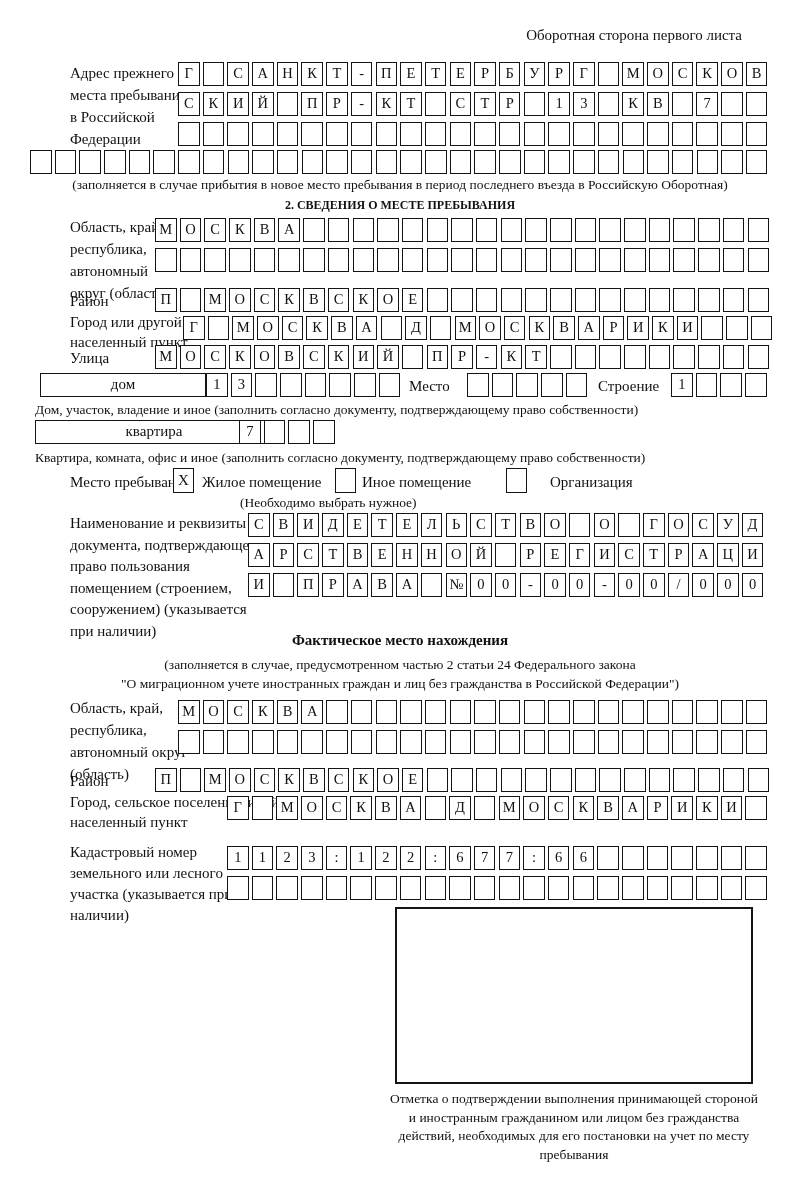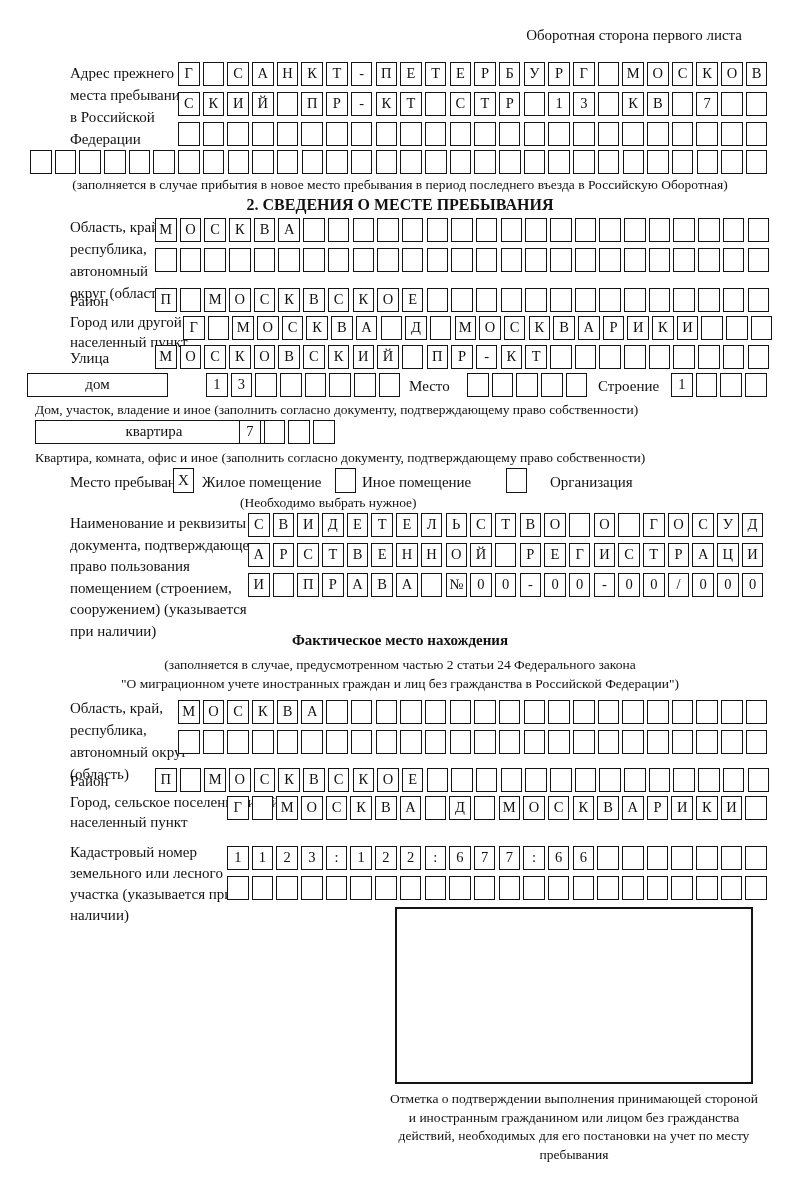--- a/index.html
+++ b/index.html
@@ -143,21 +143,21 @@
       <span class="cell"></span>
       <span class="cell"></span>
       <span class="cell"></span>
       <span class="cell"></span>
       <span class="cell"></span>
       <span class="cell"></span>
       <span class="cell"></span>
     </div>
   <div class="abs note center" style="top:177px;">(заполняется в случае прибытия в новое место пребывания в период последнего въезда в Российскую Оборотная)</div>
 
-  <div class="abs lbl bold center" style="top:194px;font-size:16px;">2. СВЕДЕНИЯ О МЕСТЕ ПРЕБЫВАНИЯ</div>
+  <div class="abs lbl bold center" style="top:194px;font-size:12px;">2. СВЕДЕНИЯ О МЕСТЕ ПРЕБЫВАНИЯ</div>
 
   <div class="abs lbl" style="top:216px;left:70px;width:116px;">Область, край, республика, автономный округ (область)</div>
   <div class="abs cellrow" style="top:218px;left:155px;">
       <span class="cell">М</span>
       <span class="cell">О</span>
       <span class="cell">С</span>
       <span class="cell">К</span>
       <span class="cell">В</span>
       <span class="cell">А</span>
       <span class="cell"></span>
@@ -287,21 +287,21 @@
       <span class="cell"></span>
       <span class="cell"></span>
       <span class="cell"></span>
       <span class="cell"></span>
       <span class="cell"></span>
       <span class="cell"></span>
       <span class="cell"></span>
       <span class="cell"></span>
     </div>
 
-  <div class="abs wordbox" style="top:373px;left:27px;width:141px;">дом</div>
+  <div class="abs wordbox" style="top:373px;left:40px;width:166px;">дом</div>
   <div class="abs cellrow" style="top:373px;left:206px;">
       <span class="cell">1</span>
       <span class="cell">3</span>
       <span class="cell"></span>
       <span class="cell"></span>
       <span class="cell"></span>
       <span class="cell"></span>
       <span class="cell"></span>
       <span class="cell"></span>
     </div>

